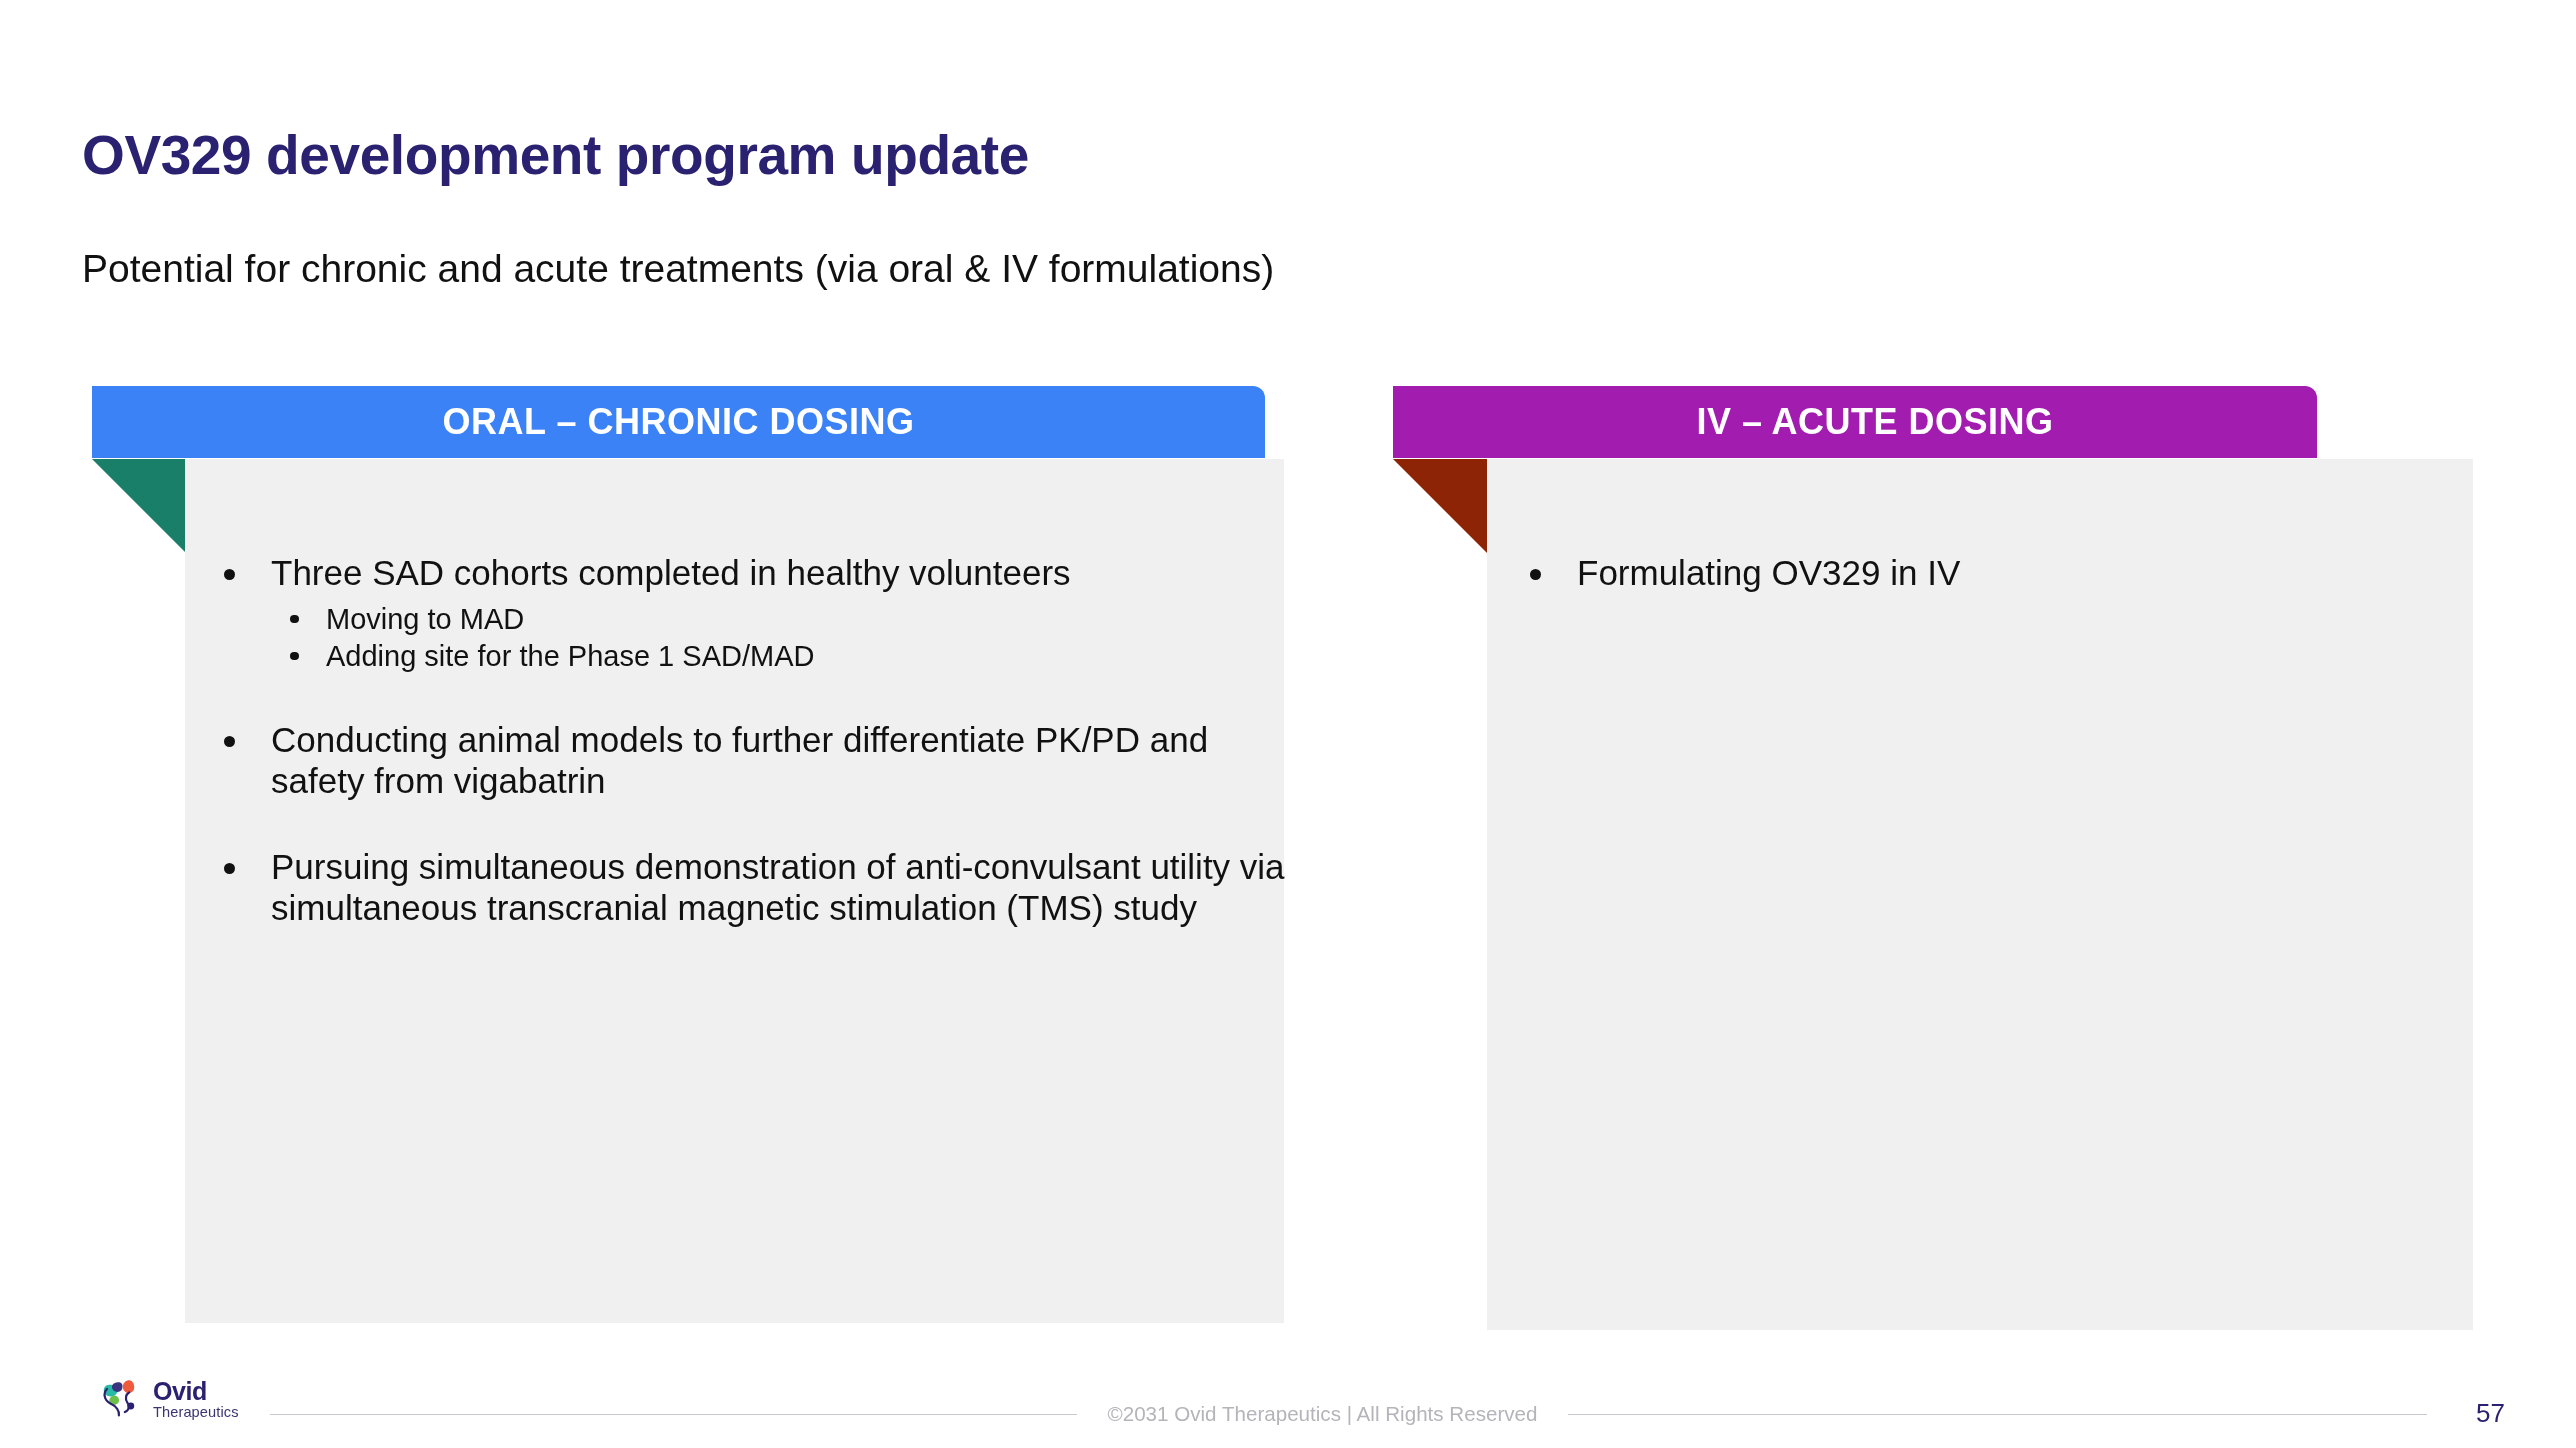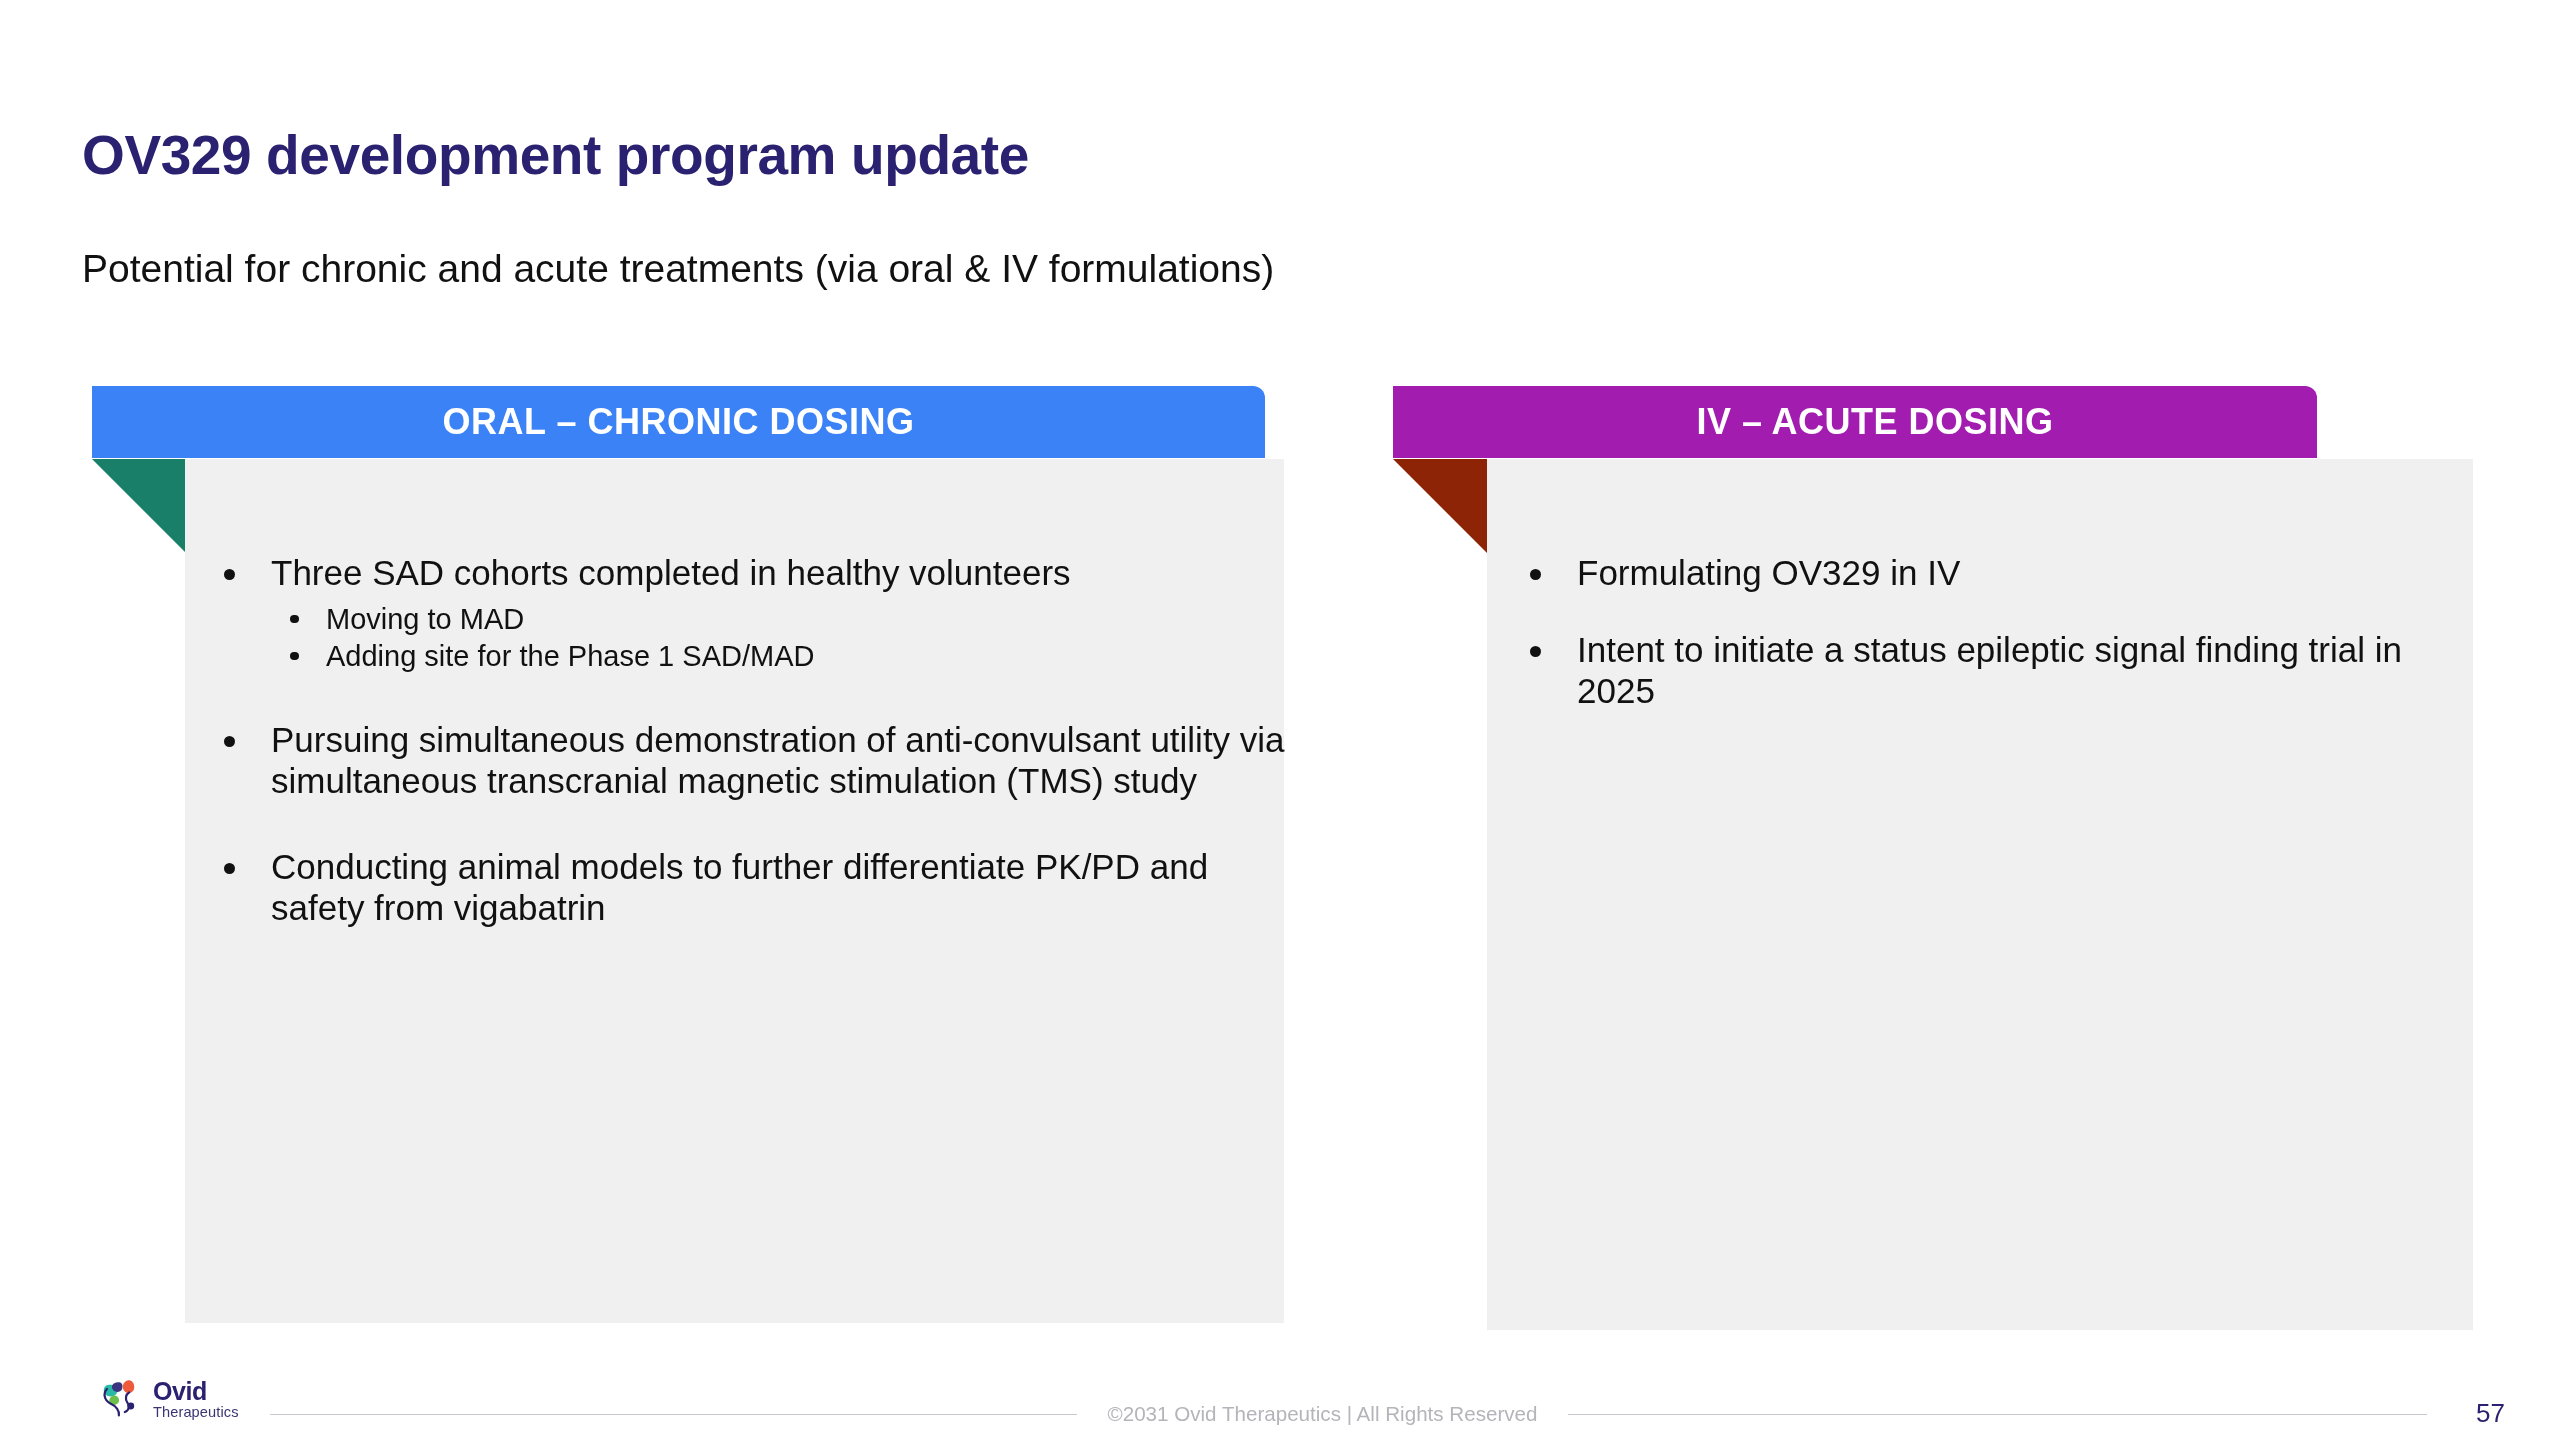--- a/index.html
+++ b/index.html
@@ -245,38 +245,37 @@
   </div>
 
   <ul class="bullets" id="oral-bullets">
     <li class="bullet">
       <span>Three SAD cohorts completed in healthy volunteers</span>
       <ul class="subbullets">
         <li class="subbullet">Moving to MAD</li>
         <li class="subbullet">Adding site for the Phase 1 SAD/MAD</li>
       </ul>
     </li>
+    <li class="bullet gap-lg">Conducting animal models to further differentiate PK/PD and safety from vigabatrin</li>
     <li class="bullet gap-lg">Pursuing simultaneous demonstration of anti-convulsant utility via simultaneous transcranial magnetic stimulation (TMS) study</li>
-    <li class="bullet gap-lg">Conducting animal models to further differentiate PK/PD and safety from vigabatrin</li>
   </ul>
 </div>
 
 <div class="panel">
 
   <div class="panel-body" id="panel-iv-body"></div>
 
   <div class="panel-fold" id="panel-iv-fold"></div>
 
   <div class="panel-header" id="panel-iv-header">
     <span>IV – ACUTE DOSING</span>
   </div>
 
   <ul class="bullets" id="iv-bullets">
     <li class="bullet">Formulating OV329 in IV</li>
-    <li class="bullet gap-md">Intent to initiate a status epileptic signal finding trial in 2025</li>
   </ul>
 </div>
 
 <div id="footer">
 
   <div id="footer-logo">
     <span>
       <svg width="46" height="41" viewBox="0 0 54 48" aria-hidden="true">
         <path d="M10 9 C3 9 1 17 6 21 C10 24 17 23 19 18 C21 12 16 9 10 9 Z" fill="#2AB9A6"></path>
         <path d="M20 6 C14 6 11 11 14 15 C17 19 24 18 25 13 C26 8 24 6 20 6 Z" fill="#3A3380"></path>

